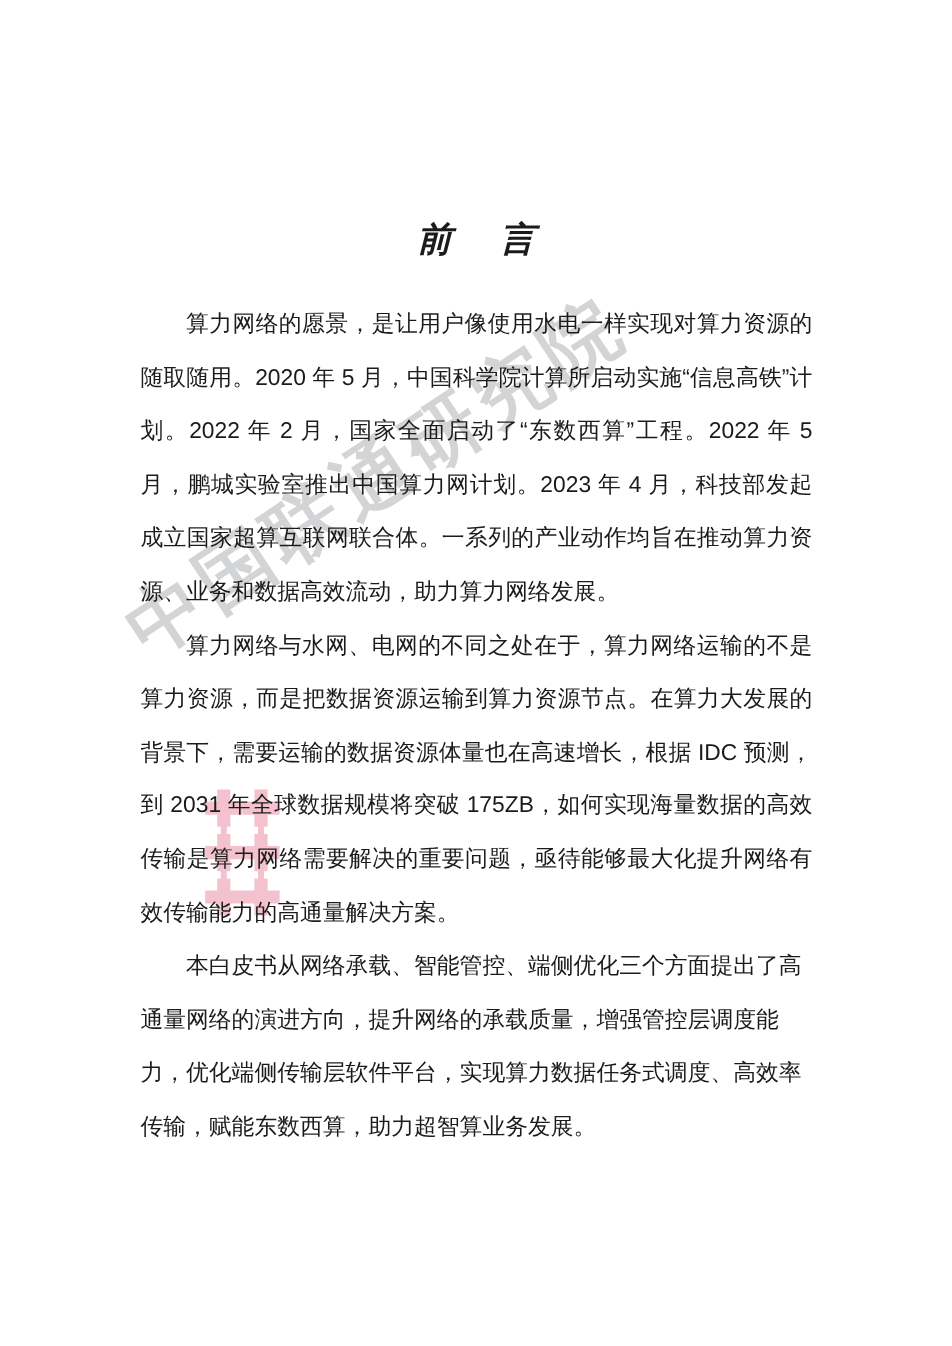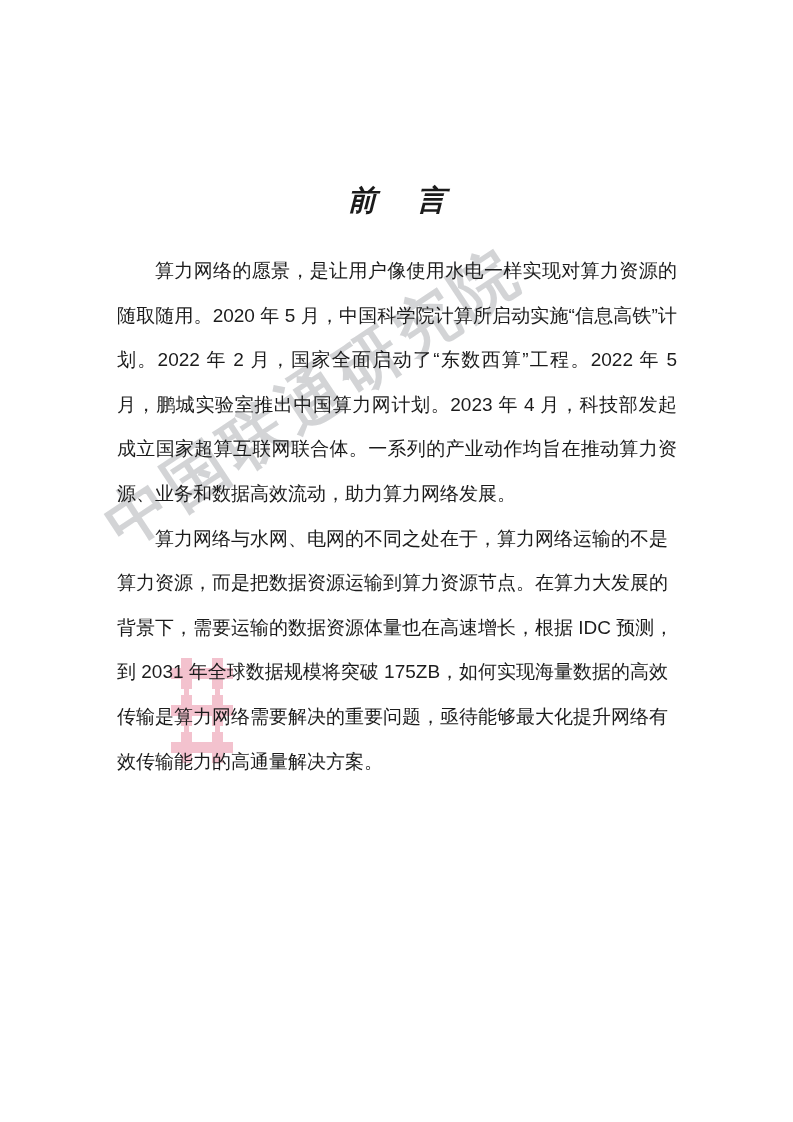--- a/index.html
+++ b/index.html
@@ -123,16 +123,17 @@
     </svg>
   </div>
 
   <div id="content">
 
     <h1 id="doc-title">前 言</h1>
 
     <div id="body-text">
       <p class="para">算力网络的愿景，是让用户像使用水电一样实现对算力资源的随取随用。2020 年 5 月，中国科学院计算所启动实施“信息高铁”计划。2022 年 2 月，国家全面启动了“东数西算”工程。2022 年 5 月，鹏城实验室推出中国算力网计划。2023 年 4 月，科技部发起成立国家超算互联网联合体。一系列的产业动作均旨在推动算力资源、业务和数据高效流动，助力算力网络发展。</p>
       <p class="para">算力网络与水网、电网的不同之处在于，算力网络运输的不是算力资源，而是把数据资源运输到算力资源节点。在算力大发展的背景下，需要运输的数据资源体量也在高速增长，根据 IDC 预测，到 2031 年全球数据规模将突破 175ZB，如何实现海量数据的高效传输是算力网络需要解决的重要问题，亟待能够最大化提升网络有效传输能力的高通量解决方案。</p>
+      <p class="para">本白皮书从网络承载、智能管控、端侧优化三个方面提出了高通量网络的演进方向，提升网络的承载质量，增强管控层调度能力，优化端侧传输层软件平台，实现算力数据任务式调度、高效率传输，赋能东数西算，助力超智算业务发展。</p>
     </div>
 
   </div>
 </div>
 
 </body></html>

